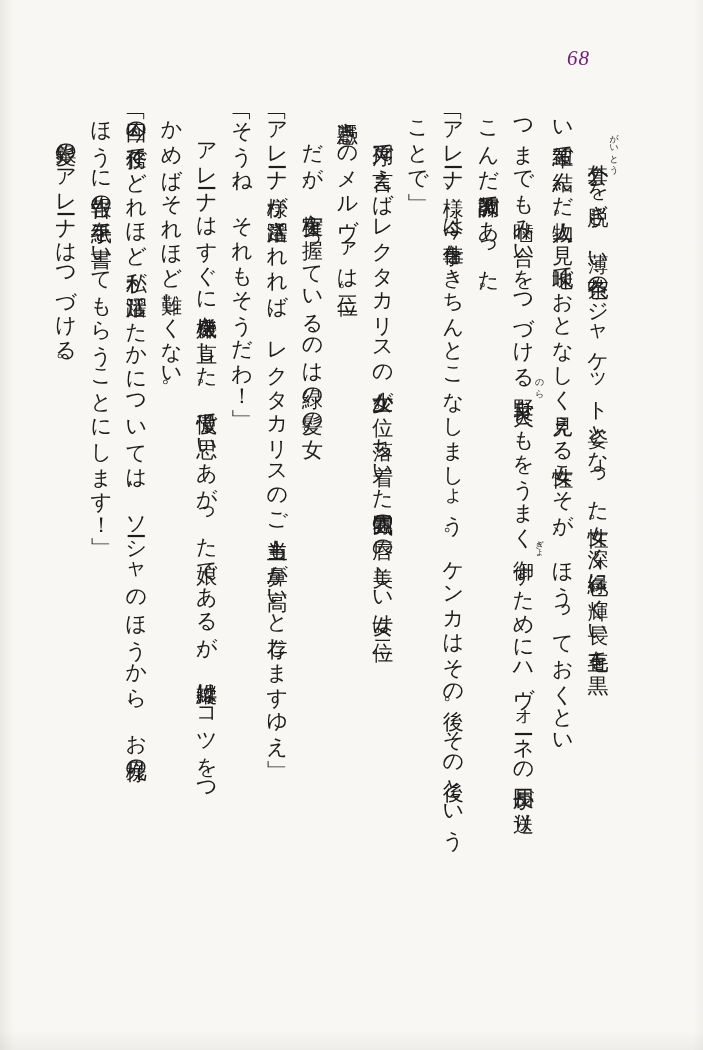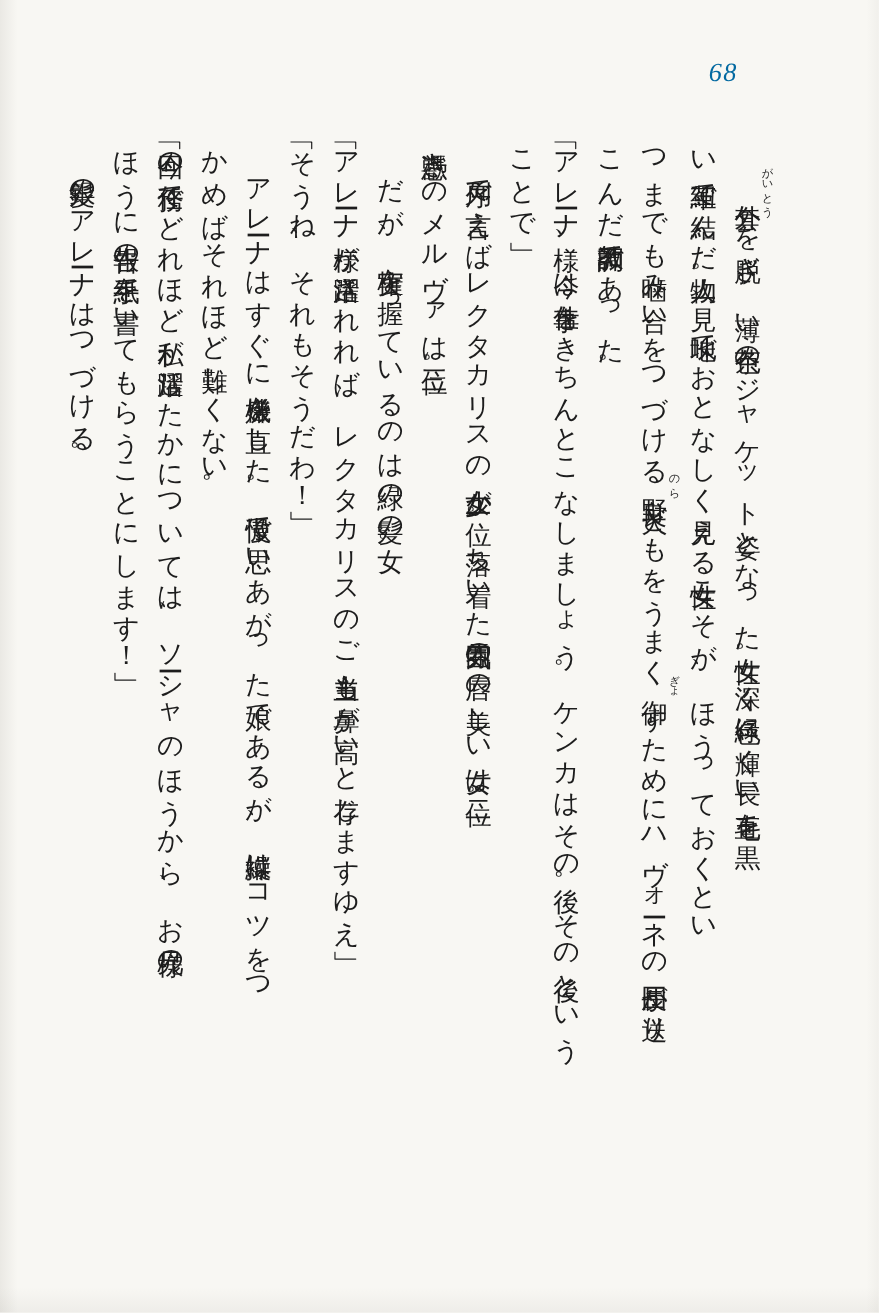--- a/index.html
+++ b/index.html
@@ -17,21 +17,21 @@
       linear-gradient(to top, rgba(110,105,95,0.07), rgba(110,105,95,0) 20px),
       #f8f7f3;
     font-family: "Liberation Serif", "DejaVu Serif", serif;
   }
   .page-number {
     position: absolute;
     top: 46px;
     left: 567px;
     font-size: 21px;
     font-style: italic;
-    color: #0369a1;
+    color: #701a75;
     letter-spacing: 1px;
   }
   .text-body {
     position: absolute;
     top: 106px;
     right: 84px;
     height: 848px;
     writing-mode: vertical-rl;
     -webkit-writing-mode: vertical-rl;
     text-orientation: mixed;

